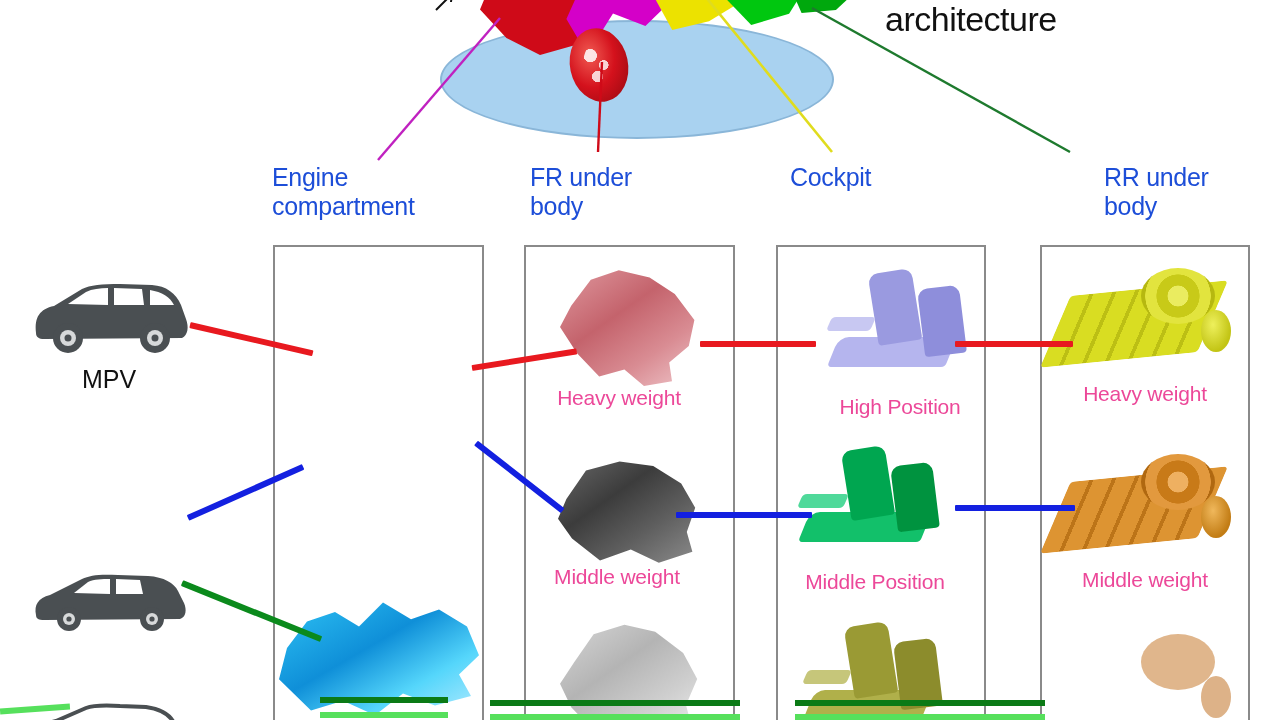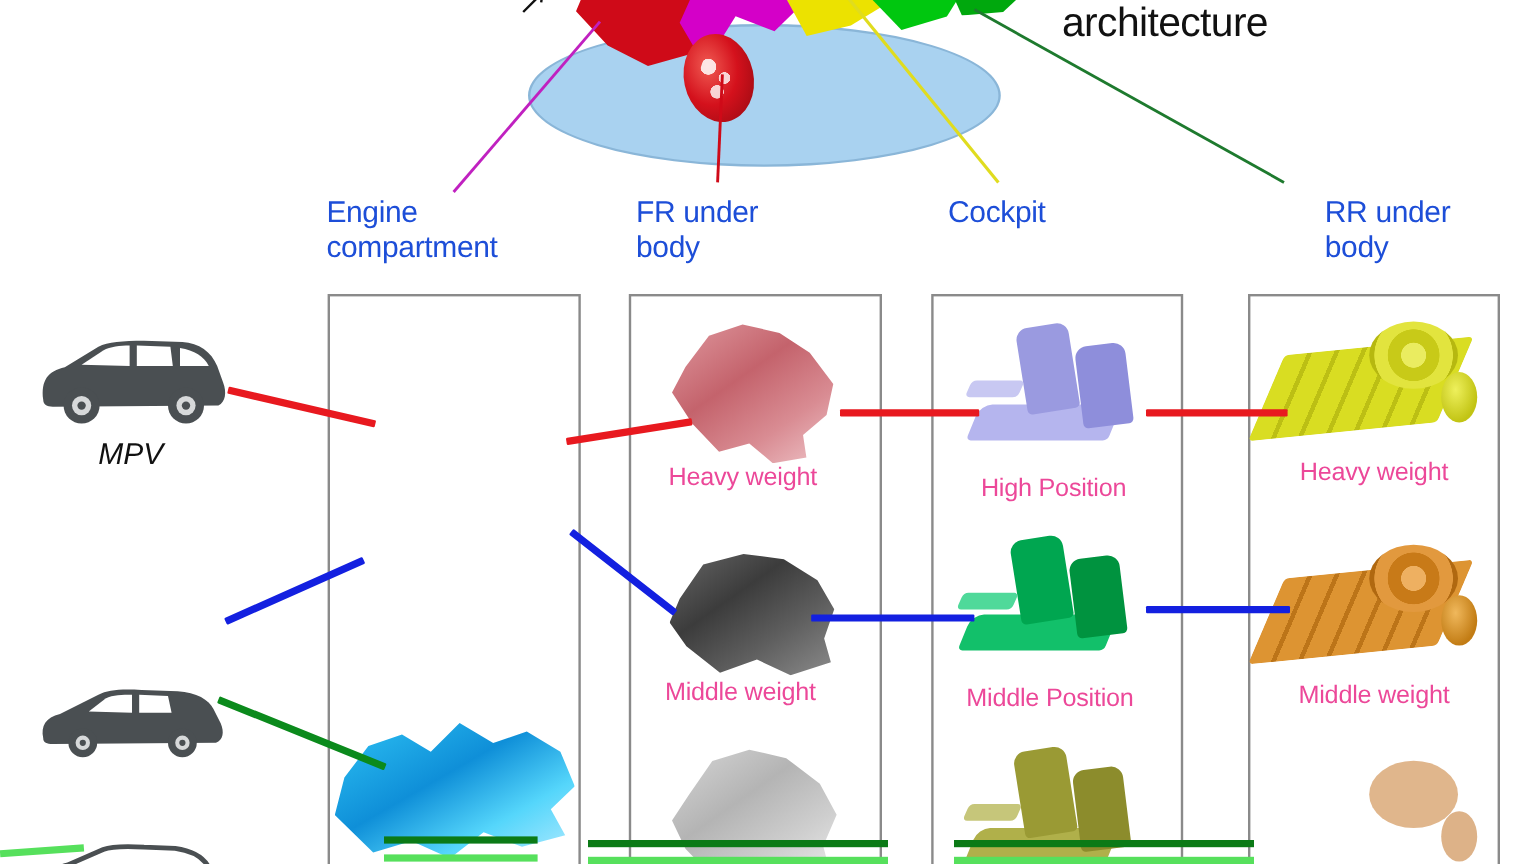--- a/index.html
+++ b/index.html
@@ -267,21 +267,21 @@
     <div>RR under</div>
     <div>body</div>
   </div>
 
 
   <div class="colbox" style="left:273px; width:211px;"></div>
   <div class="colbox" style="left:524px; width:211px;"></div>
   <div class="colbox" style="left:776px; width:210px;"></div>
   <div class="colbox" style="left:1040px; width:210px;"></div>
 
-  <div class="veh" style="top:275px;font-style:italic;">
+  <div class="veh" style="top:275px;">
     <svg width="170" height="88" viewBox="0 0 170 88">
       <path d="M12 58 C10 42 16 34 30 31 L58 14 C66 10 78 9 96 9 L128 10 C142 11 152 18 157 30
                L162 44 C165 52 164 60 158 63 L20 64 C15 64 12 62 12 58 Z" fill="#4a4f52"></path>
       <path d="M44 29 L62 17 C68 14 76 13 84 13 L84 30 Z" fill="#ffffff"></path>
       <path d="M90 13 L118 14 L120 30 L90 30 Z" fill="#ffffff"></path>
       <path d="M126 15 C138 17 146 22 150 30 L126 30 Z" fill="#ffffff"></path>
       <circle cx="44" cy="63" r="15" fill="#4a4f52"></circle>
       <circle cx="44" cy="63" r="8" fill="#d7d9da"></circle>
       <circle cx="44" cy="63" r="3.5" fill="#4a4f52"></circle>
       <circle cx="131" cy="63" r="15" fill="#4a4f52"></circle>
@@ -334,21 +334,21 @@
   <div class="cell" style="left:558px; top:455px; width:140px;">
     <div class="thumb t-fr-dark"></div>
     <div class="cap" style="margin-left:-22px;">Middle weight</div>
   </div>
 
   <div class="cell" style="left:560px; top:620px; width:140px;">
     <div class="thumb t-fr-grey"></div>
     <div class="cap"></div>
   </div>
 
-  <div class="cell" style="left:807px; top:265px; width:150px;">
+  <div class="cell" style="left:829px; top:265px; width:150px;">
     <div class="thumb t-seat">
       <div class="seat-base" style="left:4px;top:72px;width:118px;height:30px;background:#b5b5ee;
            transform:skewX(-22deg);"></div>
       <div class="seat-a" style="left:44px;top:6px;width:44px;height:72px;background:#9a9ae0;
            transform:rotate(-9deg);"></div>
       <div class="seat-b" style="left:92px;top:22px;width:42px;height:68px;background:#8e8edb;
            transform:rotate(-7deg);"></div>
       <div style="position:absolute;left:0px;top:52px;width:44px;height:14px;background:#c8c8f2;
            transform:skewX(-24deg);border-radius:4px;"></div>
     </div>

